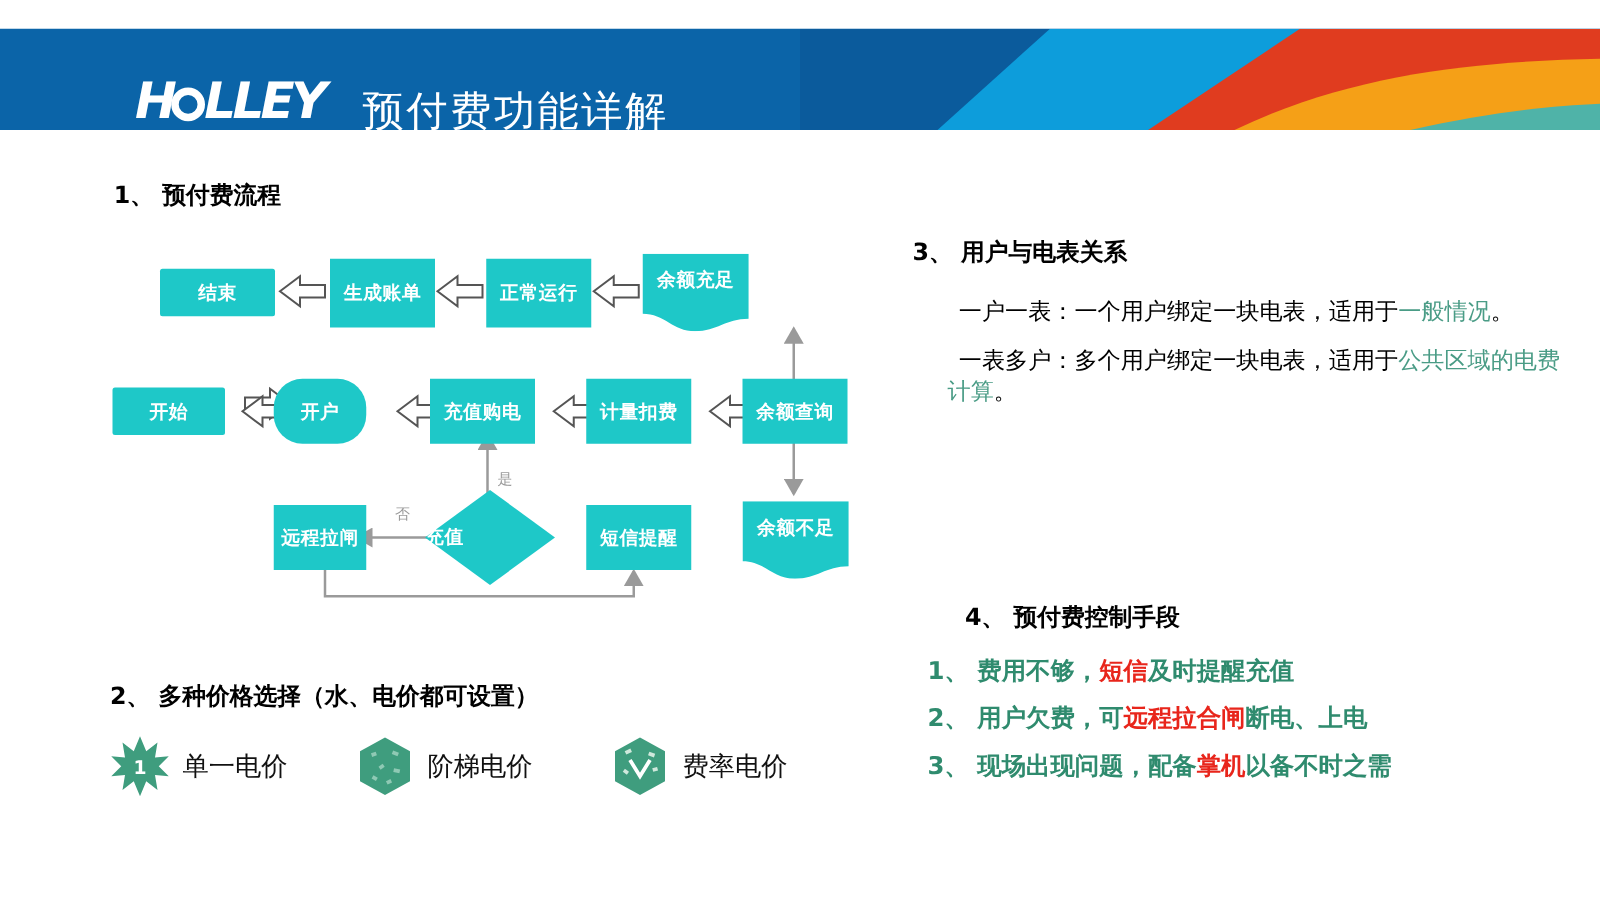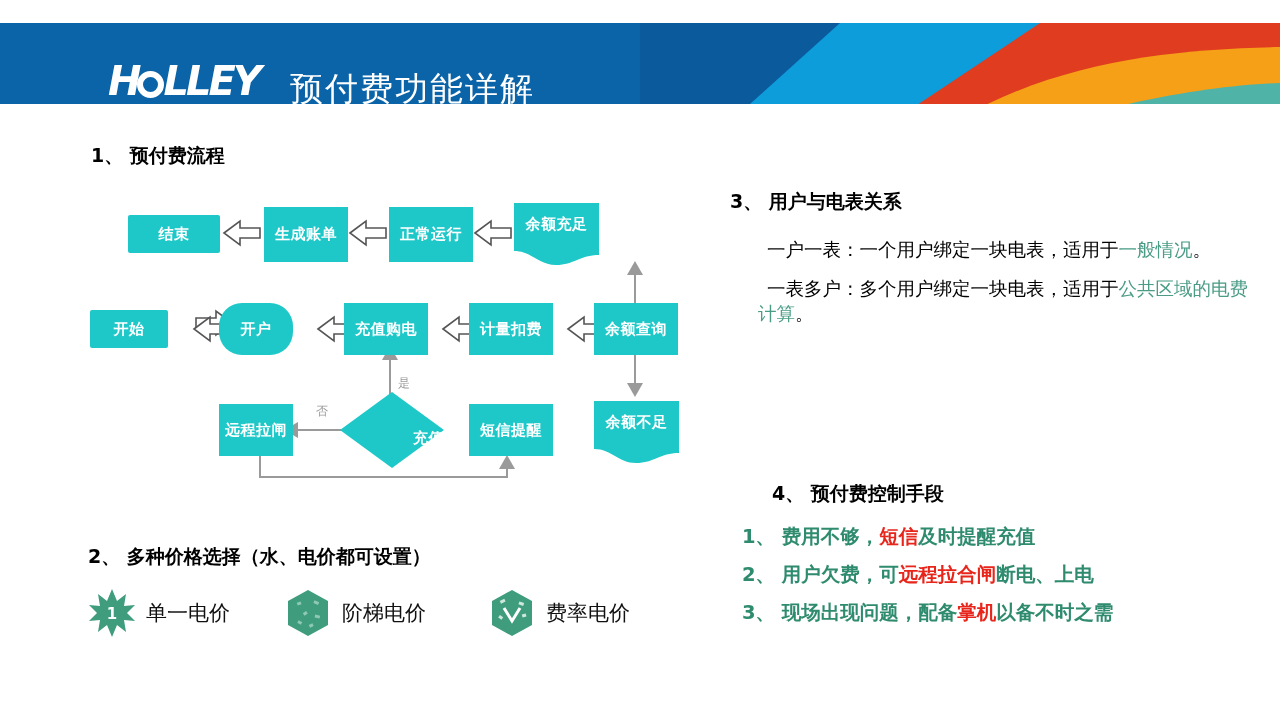--- a/index.html
+++ b/index.html
@@ -59,22 +59,22 @@
   .node.pill{border-radius:2px;}
   .wavebox{position:absolute;}
   .wavebox .lbl{
     position:absolute;left:0;top:12px;width:100%;
     text-align:center;color:#fff;font-size:15px;font-weight:bold;
     font-family:"DejaVu Sans",sans-serif;z-index:2;letter-spacing:.5px;
   }
   .diamond{position:absolute;}
   .diamond .lbl{
     position:absolute;left:0;top:50%;width:100%;transform:translateY(-50%);
-    text-align:right;color:#fff;font-size:15px;font-weight:bold;
-    font-family:Liberation Serif, serif;z-index:2;letter-spacing:.5px;margin-top:8px;
+    text-align:left;color:#fff;font-size:15px;font-weight:bold;
+    font-family:Liberation Serif, serif;z-index:2;letter-spacing:.5px;
   }
   .flowlabel{
     position:absolute;font-size:12px;color:#9a9a9a;
     font-family:"DejaVu Sans",sans-serif;
   }
 
   
   #sec2-row{position:absolute;left:88px;top:588px;width:600px;height:70px;}
   .price-item{position:absolute;top:0;display:flex;align-items:center;}
   .price-item .ico{width:48px;height:50px;margin-right:10px;}
@@ -165,21 +165,21 @@
   <div class="node" style="left:174px;top:22px;width:84px;height:55px;">生成账单</div>
   <div class="node" style="left:299px;top:22px;width:84px;height:55px;">正常运行</div>
 
   <div class="wavebox" style="left:424px;top:18px;width:85px;height:62px;">
     <svg width="85" height="62" viewBox="0 0 85 62" style="position:absolute;left:0;top:0;">
       <path d="M0,0 H85 V52 C66,52 60,62 42,62 C24,62 18,48 0,48 Z" fill="#1ec8c8"></path>
     </svg>
     <div class="lbl">余额充足</div>
   </div>
 
-  <div class="node pill" style="left:0px;top:125px;width:78px;height:38px;">开始</div>
+  <div class="node pill" style="left:0px;top:125px;width:90px;height:38px;">开始</div>
   <div class="node" style="left:129px;top:118px;width:74px;height:52px;border-radius:23px;">开户</div>
   <div class="node" style="left:254px;top:118px;width:84px;height:52px;">充值购电</div>
   <div class="node" style="left:379px;top:118px;width:84px;height:52px;">计量扣费</div>
   <div class="node" style="left:504px;top:118px;width:84px;height:52px;">余额查询</div>
 
   <div class="node" style="left:129px;top:219px;width:74px;height:52px;">远程拉闸</div>
 
   <div class="diamond" style="left:250px;top:207px;width:104px;height:76px;">
     <svg width="104" height="76" viewBox="0 0 104 76" style="position:absolute;left:0;top:0;">
       <polygon points="52,0 104,38 52,76 0,38" fill="#1ec8c8"></polygon>

